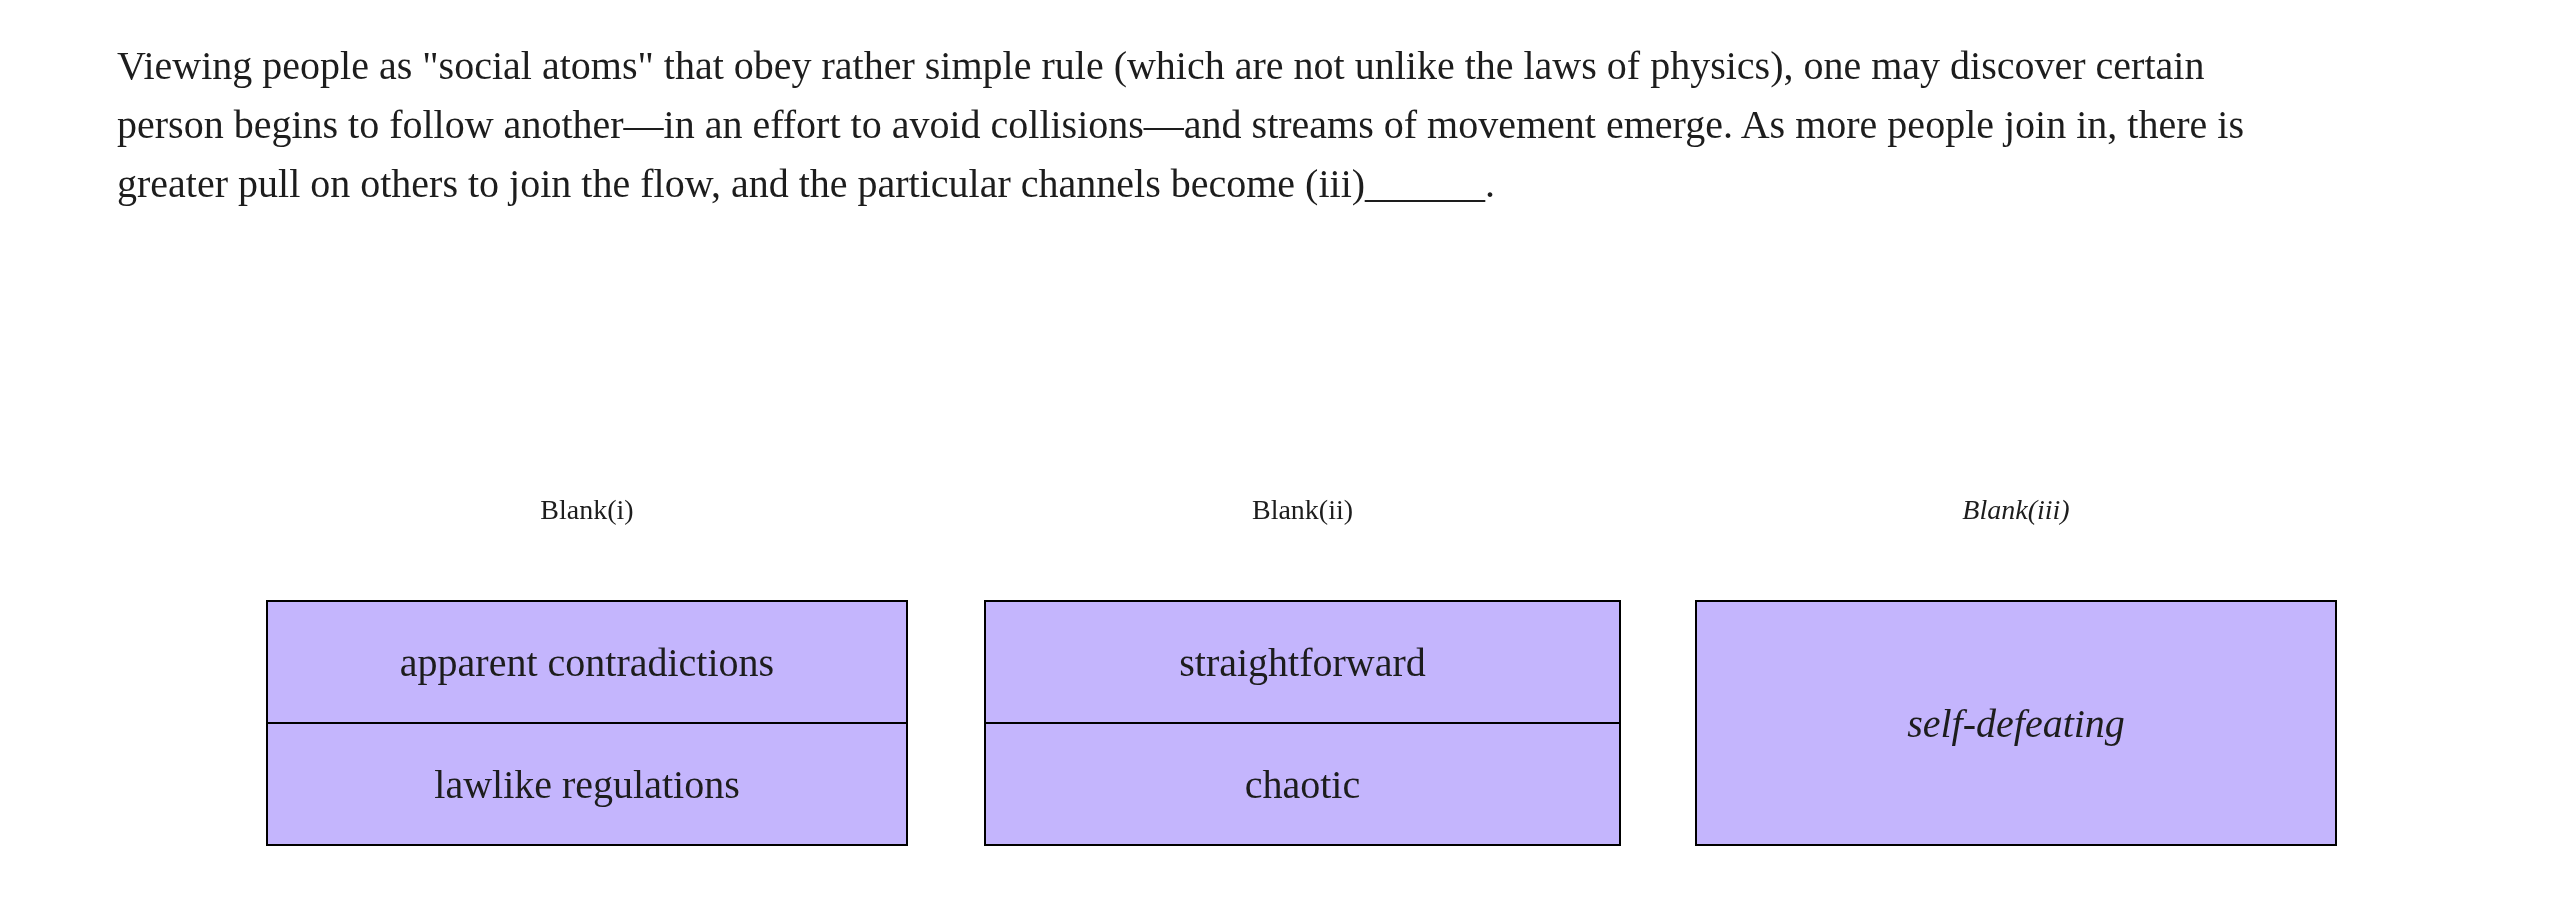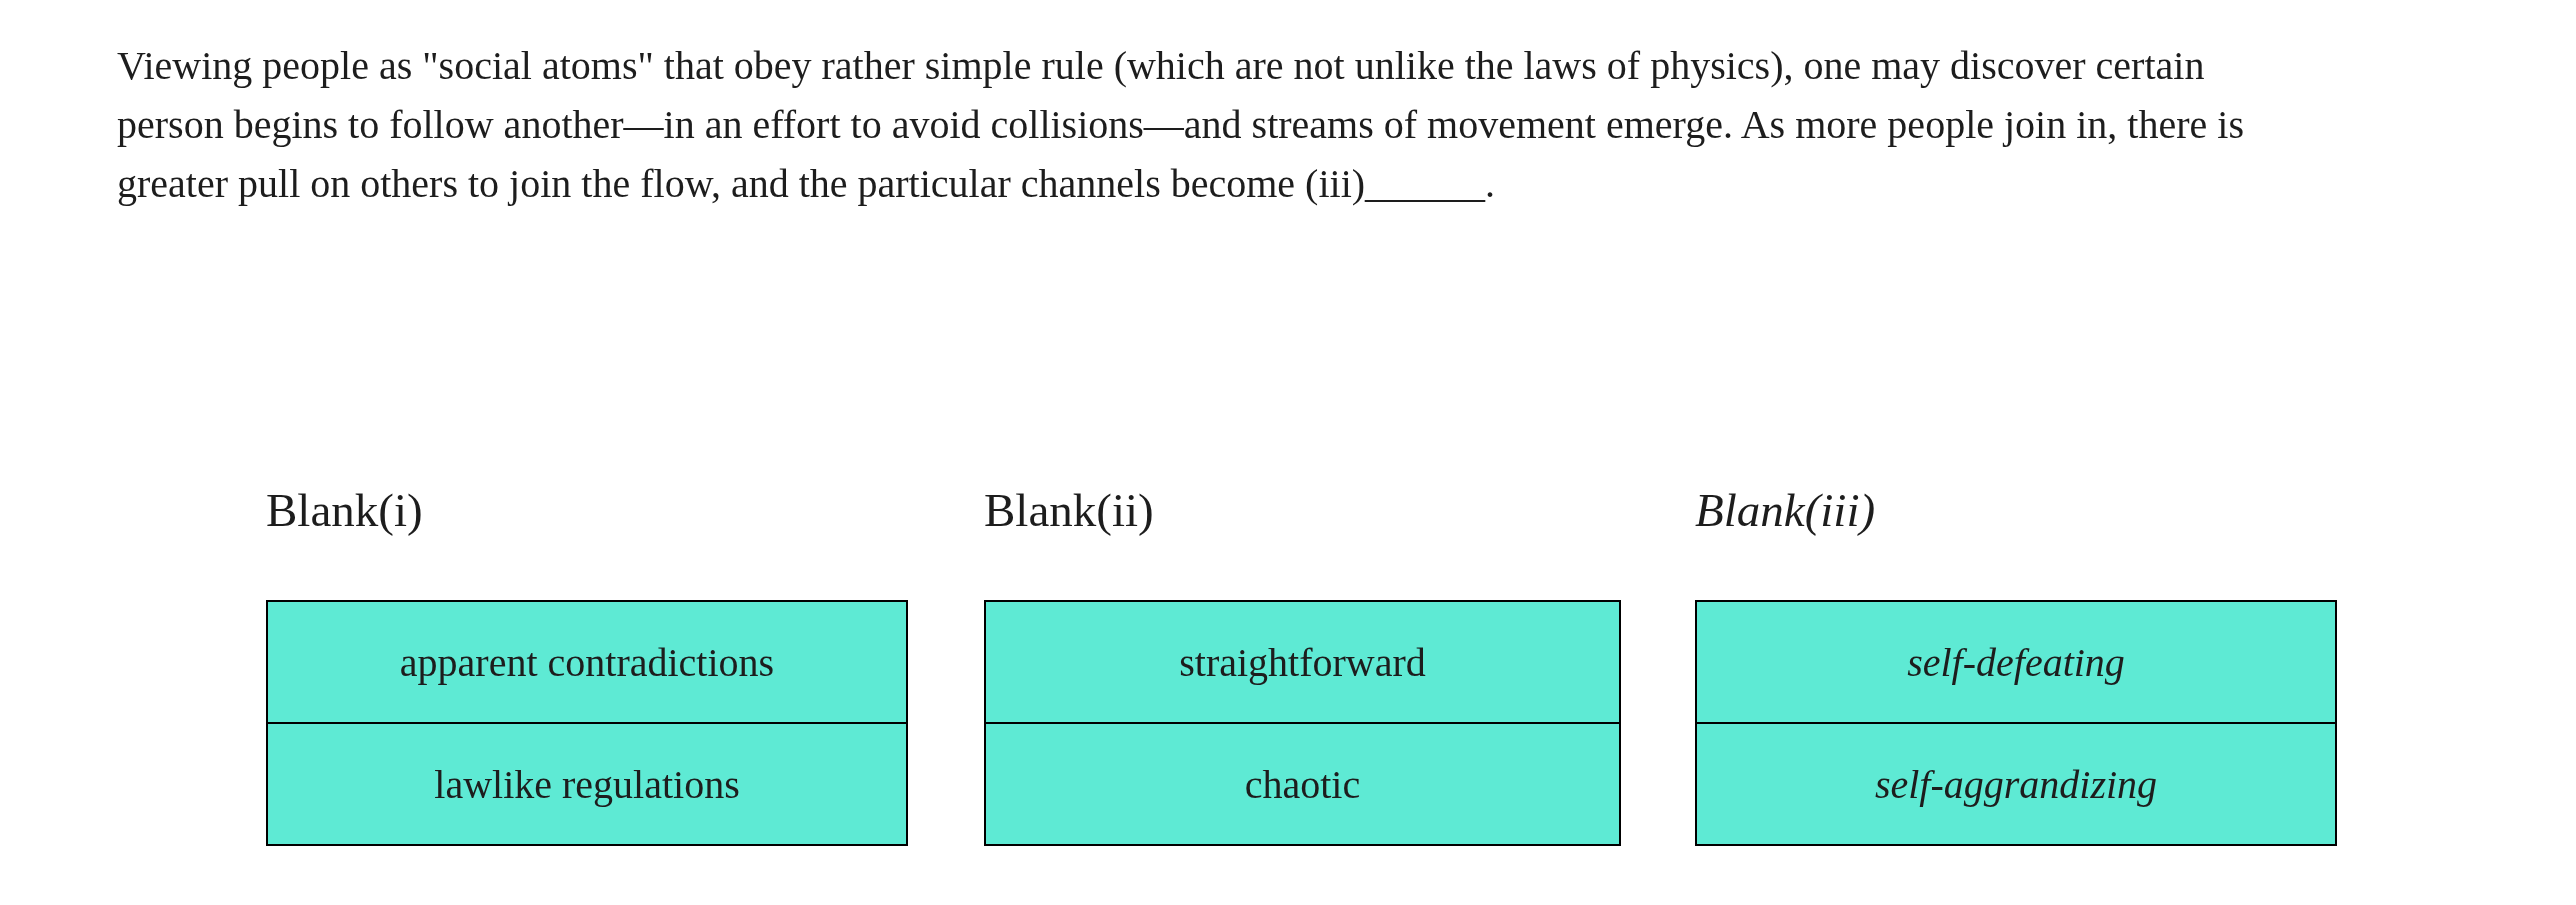--- a/index.html
+++ b/index.html
@@ -25,34 +25,35 @@
     line-height: 59px;
   }
   .passage-line {
     white-space: nowrap;
   }
 
   
   .blank-header {
     position: absolute;
     top: 488px;
-    font-size: 47px;
+    font-size: 28px;
     line-height: 44px;
+    text-align: center;
   }
 
   
   .options-table {
     position: absolute;
     top: 600px;
     height: 246px;
     box-sizing: border-box;
     border: 2.8px solid #000000;
     display: flex;
     flex-direction: column;
-    background: #5eead4;
+    background: #c4b5fd;
   }
   .option-cell {
     flex: 1 1 0;
     display: flex;
     align-items: center;
     justify-content: center;
     font-size: 40px;
     white-space: nowrap;
     cursor: default;
   }
@@ -83,15 +84,14 @@
   <div class="option-cell">lawlike regulations</div>
 </div>
 
 <div class="options-table col-2">
   <div class="option-cell">straightforward</div>
   <div class="option-cell">chaotic</div>
 </div>
 
 <div class="options-table col-3">
   <div class="option-cell">self-defeating</div>
-  <div class="option-cell">self-aggrandizing</div>
 </div>
 
 
 </body></html>

